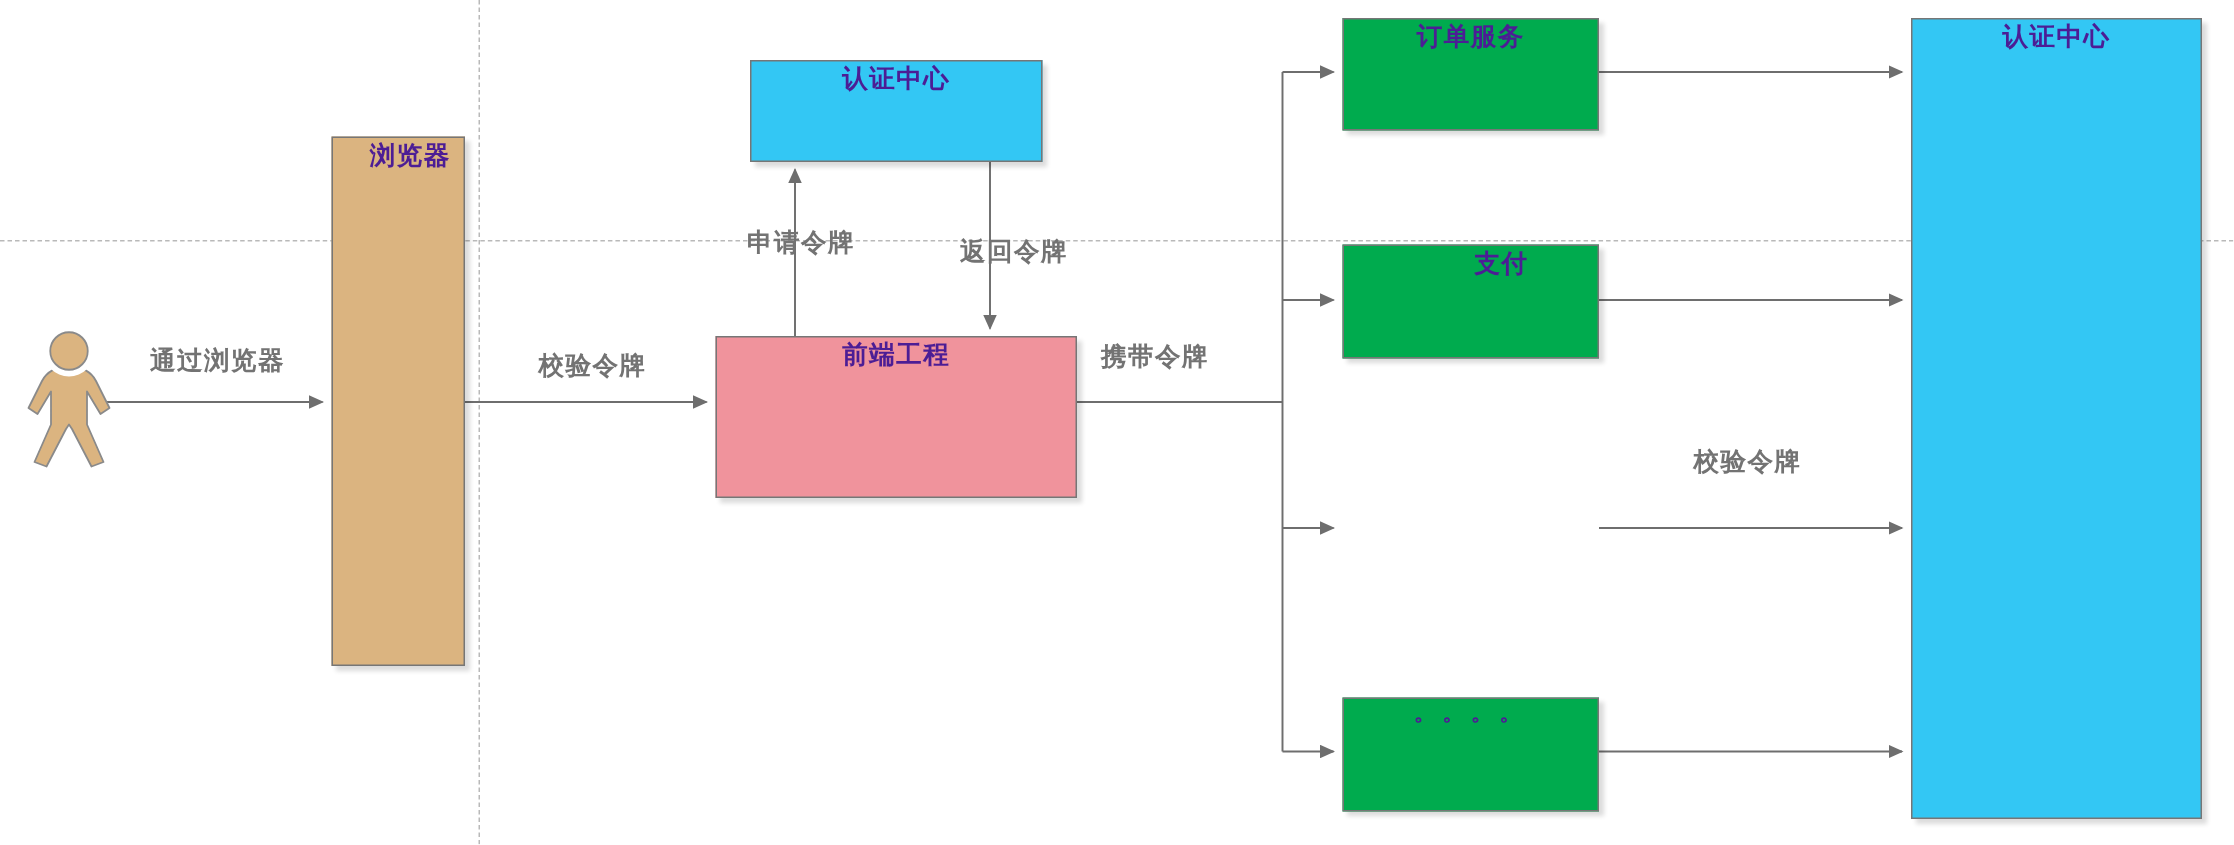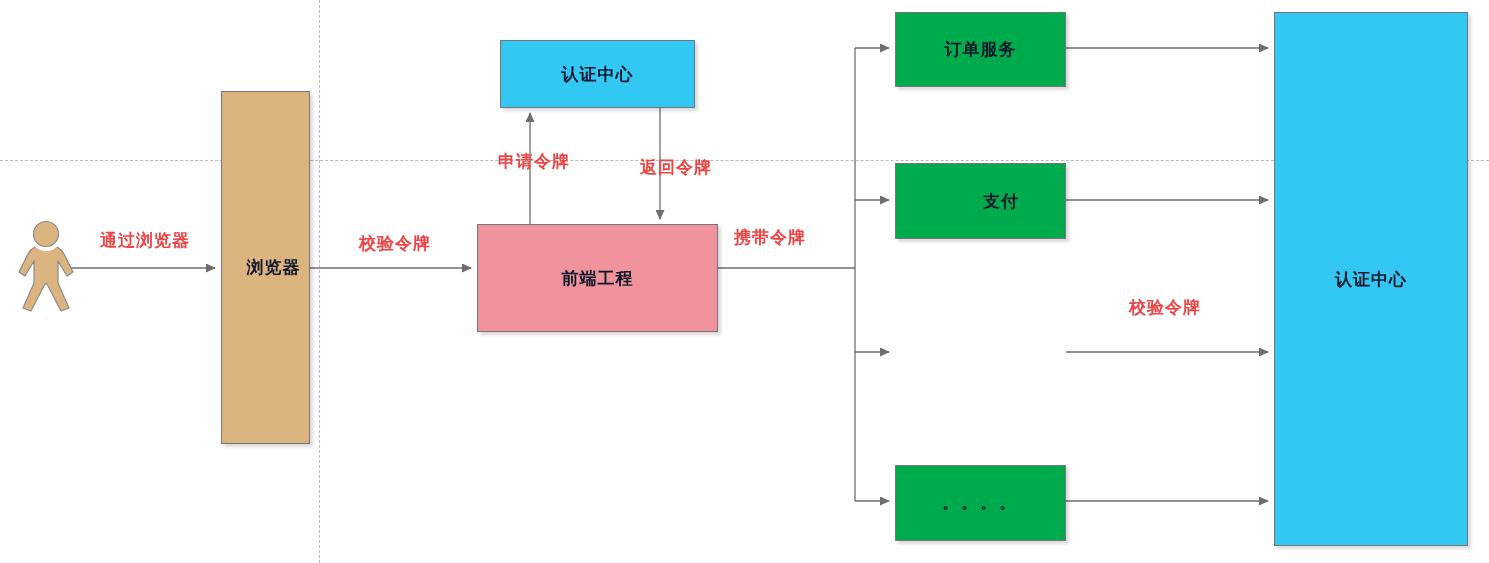--- a/index.html
+++ b/index.html
@@ -23,46 +23,46 @@
   svg.connectors { position: absolute; left: 0; top: 0; z-index: 2; }
 
   
   svg.actor { position: absolute; left: 14px; top: 213px; z-index: 3; }
 
   
   .node {
     position: absolute;
     z-index: 3;
     display: flex;
-    align-items: center;
+    align-items: flex-start;
     justify-content: center;
     border: 1px solid #767676;
     box-shadow: 3px 3px 3px rgba(0,0,0,0.14);
-    color: #0f172a;
+    color: #4c1d95;
     font-weight: bold;
     font-size: 17px;
     letter-spacing: 1px;
     text-align: center;
   }
   .node.browser    { left: 221px;  top: 91px;  width: 89px;  height: 353px; background: #dbb480; padding-left: 16px; }
   .node.auth-top   { left: 500px;  top: 40px;  width: 195px; height: 68px;  background: #33c7f4; }
   .node.frontend   { left: 477px;  top: 224px; width: 241px; height: 108px;  background: #f0939c; }
   .node.green      { left: 895px;  width: 171px; height: 75px; background: #00ab4e; }
   .node.order      { top: 12px; }
   .node.pay        { top: 163px; height: 76px; padding-left: 41px; }
   .node.stock      { top: 315px; }
   .node.dots       { top: 465px; height: 76px; font-size: 15px; letter-spacing: 4px; }
   .node.auth-right { left: 1274px; top: 12px; width: 194px; height: 534px; background: #33c7f4; }
 
   
   .edge-label {
     position: absolute;
     z-index: 4;
     transform: translateX(-50%);
-    color: #ef4444;
+    color: #737373;
     font-weight: bold;
     font-size: 17px;
     letter-spacing: 1px;
     white-space: nowrap;
   }
   .lbl-via-browser   { left: 145px;  top: 229px; }
   .lbl-frontend-web  { left: 395px;  top: 232px; }
   .lbl-request-token { left: 534px;  top: 150px; }
   .lbl-return-token  { left: 676px;  top: 156px; }
   .lbl-carry-token   { left: 770px;  top: 226px; }

